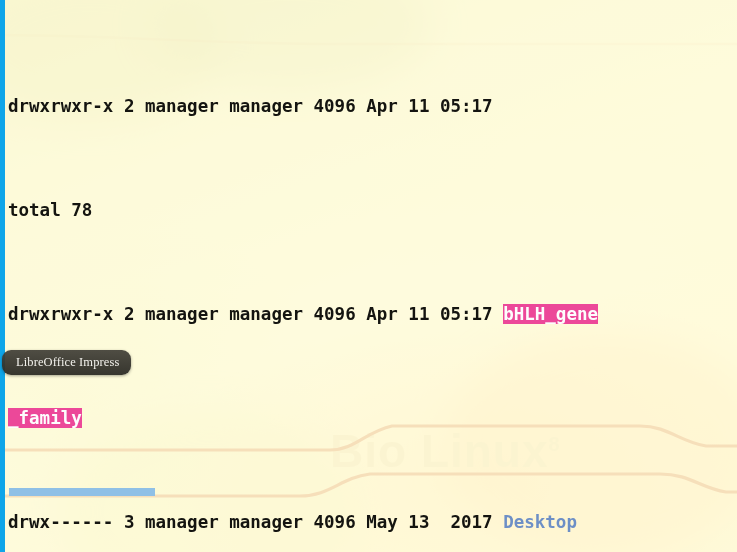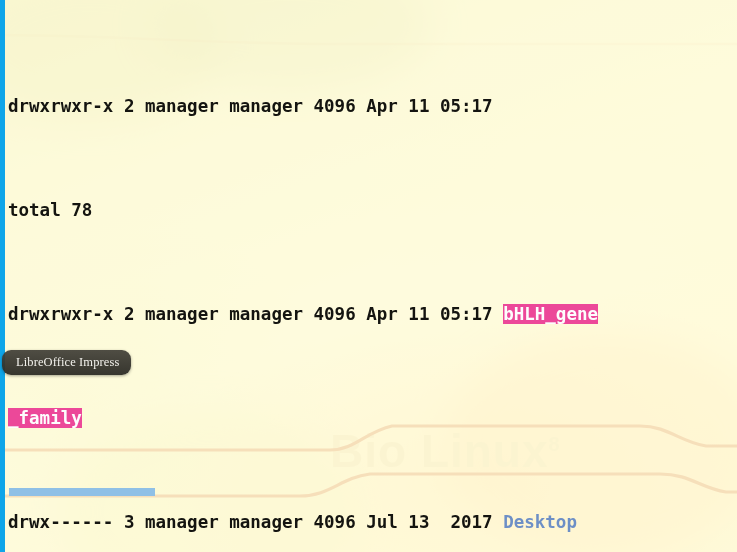--- a/index.html
+++ b/index.html
@@ -163,21 +163,21 @@
 
       
       <div class="clipped"><span>drwxrwxr-x 2 manager manager 4096 Apr 11 05:17</span></div>
 
       <div class="line"><span>total 78</span></div>
 
       <div class="line"><span class="plain">drwxrwxr-x 2 manager manager 4096 Apr 11 05:17 </span><span class="sel">bHLH_gene</span></div>
 
       <div class="line"><span class="sel">_family</span></div>
 
-      <div class="line"><span class="plain">drwx------ 3 manager manager 4096 Jul 13  2017 </span><span class="dir">Desktop</span></div>
+      <div class="line"><span class="plain">drwx------ 3 manager manager 4096 May 13  2017 </span><span class="dir">Desktop</span></div>
 
       
 
       
 
       
 
       
 
       

